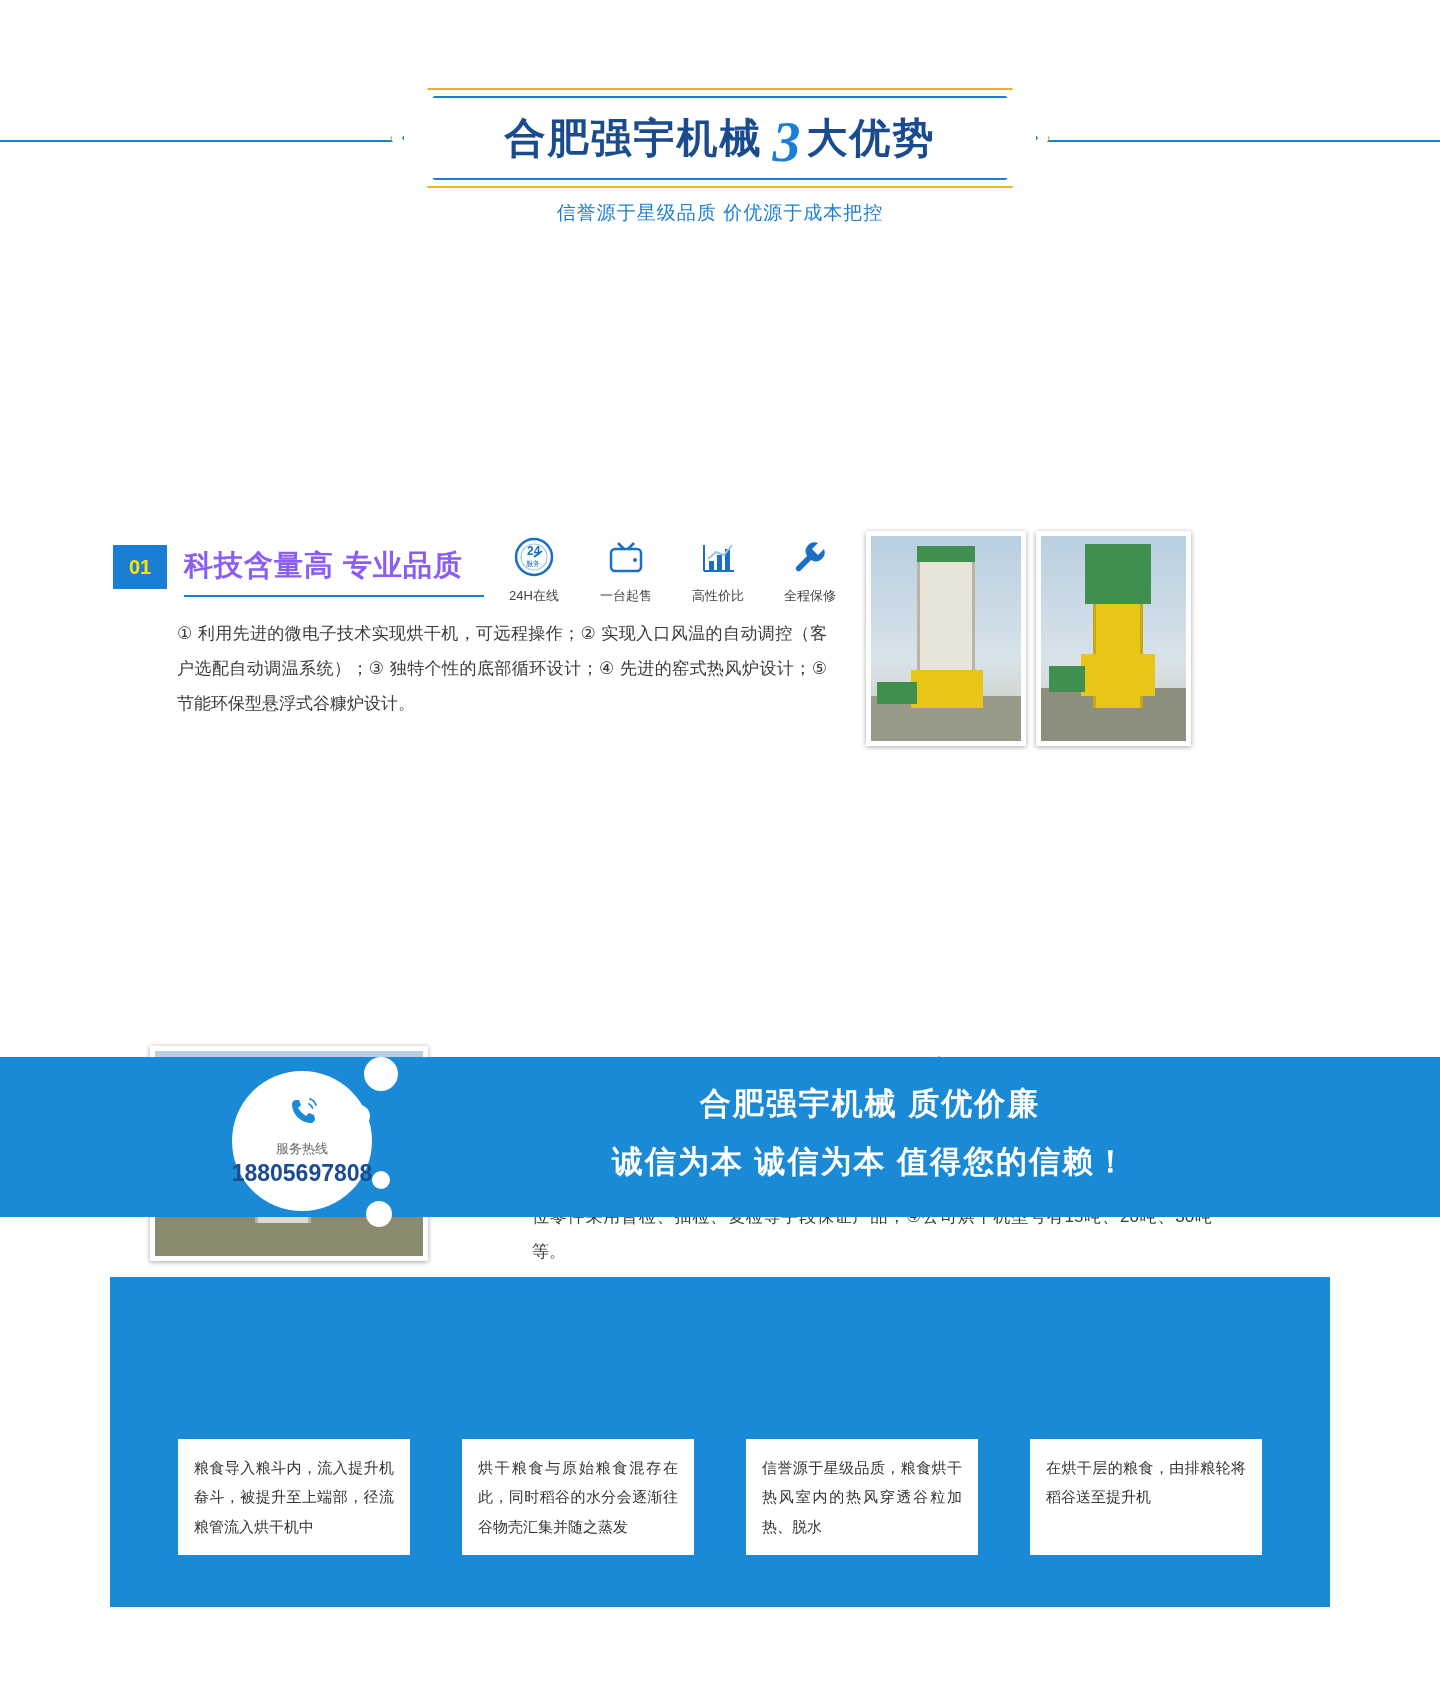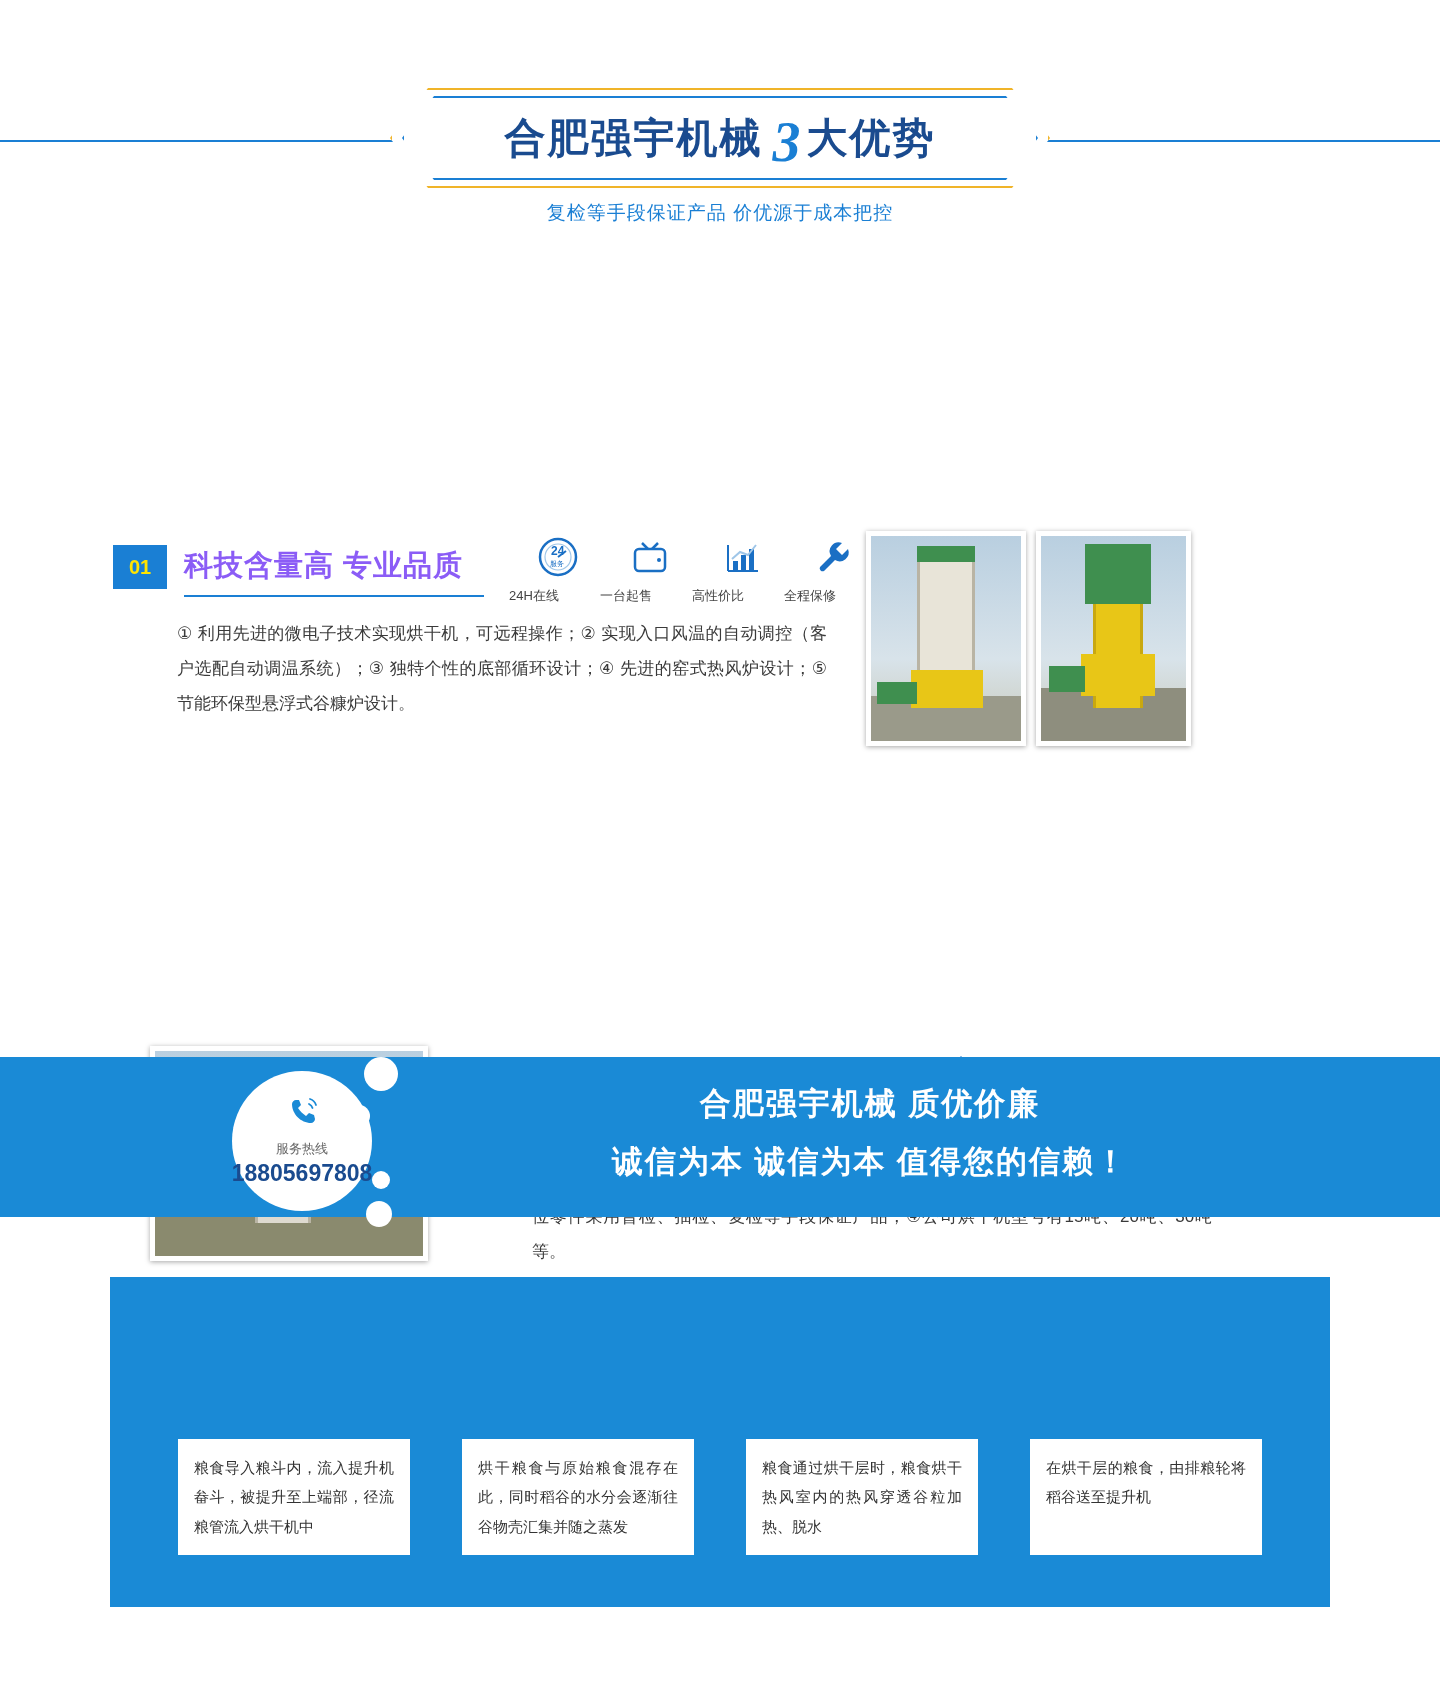--- a/index.html
+++ b/index.html
@@ -102,21 +102,21 @@
   }
 
   
   .icons-row { display: flex; gap: 0; }
   .icon-cell {
     width: 92px;
     text-align: center;
   }
   .icon-glyph {
     height: 46px;
-    display: flex; align-items: flex-end; justify-content: flex-end;
+    display: flex; align-items: flex-end; justify-content: center;
     color: #8b5cf6;
   }
   .icon-label {
     font-size: 13px;
     color: #444;
     margin-top: 8px;
     white-space: nowrap;
   }
 
   
@@ -307,21 +307,21 @@
   <div class="ribbon-wrap">
     <div class="ribbon-outer"></div>
     <div class="ribbon-inner">
       <div class="ribbon-title">
         <span>合肥强宇机械</span>
         <span class="num3">3</span>
         <span>大优势</span>
       </div>
     </div>
   </div>
-  <div class="subtitle">复检等手段保证产品  价优源于成本把控</div>
+  <div class="subtitle">信誉源于星级品质  价优源于成本把控</div>
 </div>
 
 <div class="section" id="sec1">
   <div class="badge">01</div>
   <div class="t-wrap">
     <div class="sec-title">科技含量高 专业品质</div>
     <div class="title-underline"></div>
   </div>
 
   <div class="icons icons-row">
@@ -579,16 +579,16 @@
     <div class="l1">合肥强宇机械  质优价廉</div>
     <div class="l2">诚信为本  诚信为本  值得您的信赖！</div>
   </div>
 </div>
 
 <div class="flow">
 
   <div class="flow-cards">
     <div class="flow-card">粮食导入粮斗内，流入提升机畚斗，被提升至上端部，径流粮管流入烘干机中</div>
     <div class="flow-card">烘干粮食与原始粮食混存在此，同时稻谷的水分会逐渐往谷物壳汇集并随之蒸发</div>
-    <div class="flow-card">粮食通过烘干层时，粮食烘干热风室内的热风穿透谷粒加热、脱水</div>
+    <div class="flow-card">信誉源于星级品质，粮食烘干热风室内的热风穿透谷粒加热、脱水</div>
     <div class="flow-card">在烘干层的粮食，由排粮轮将稻谷送至提升机</div>
   </div>
 </div>
 
 </body></html>

